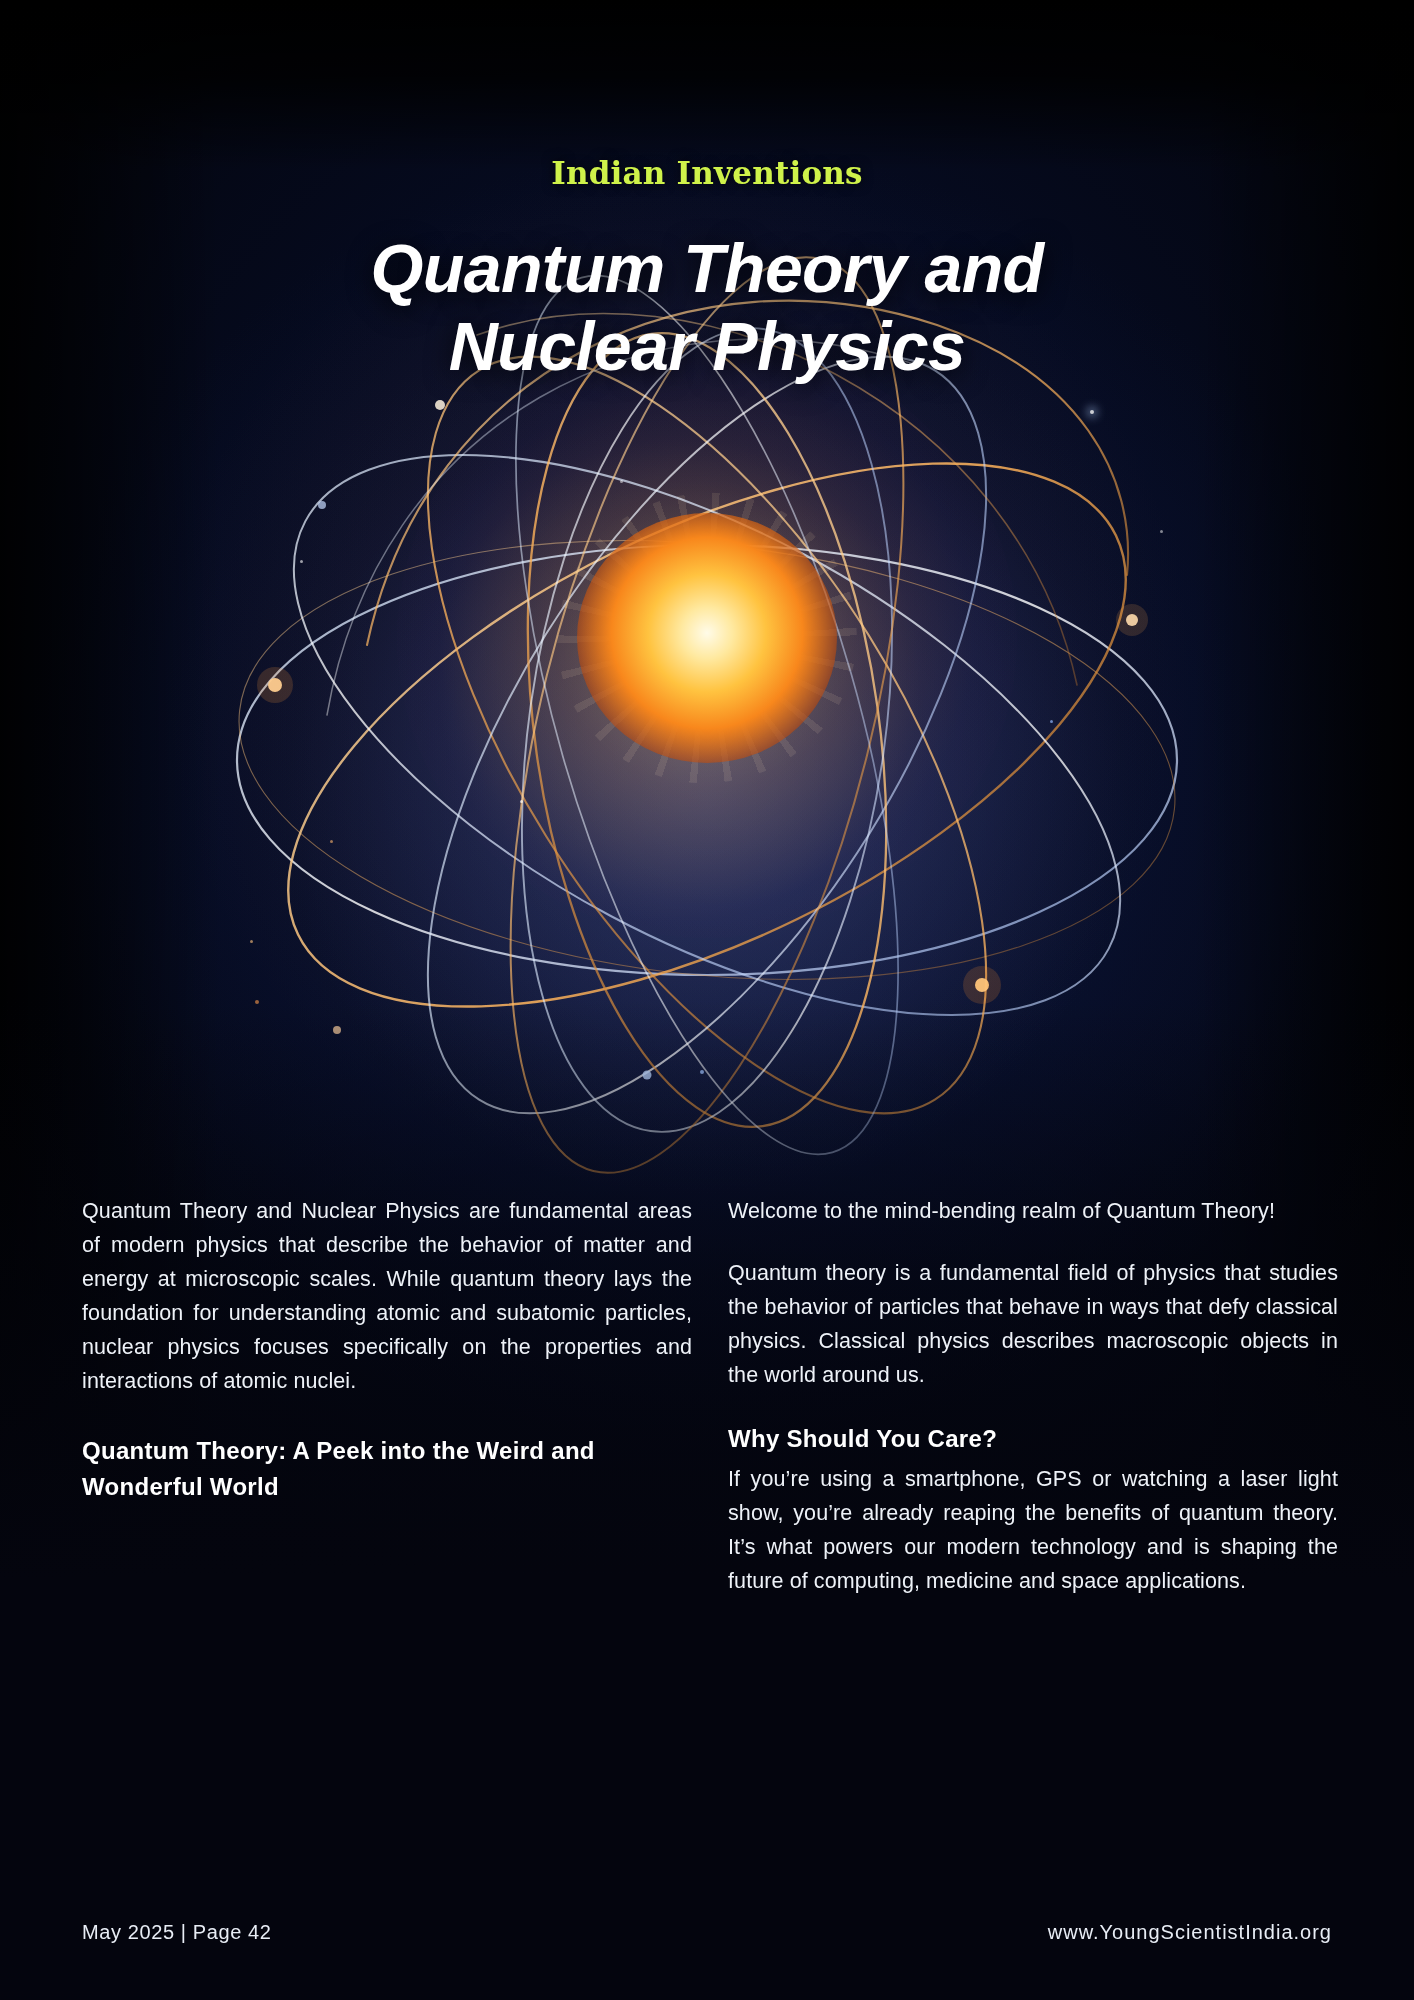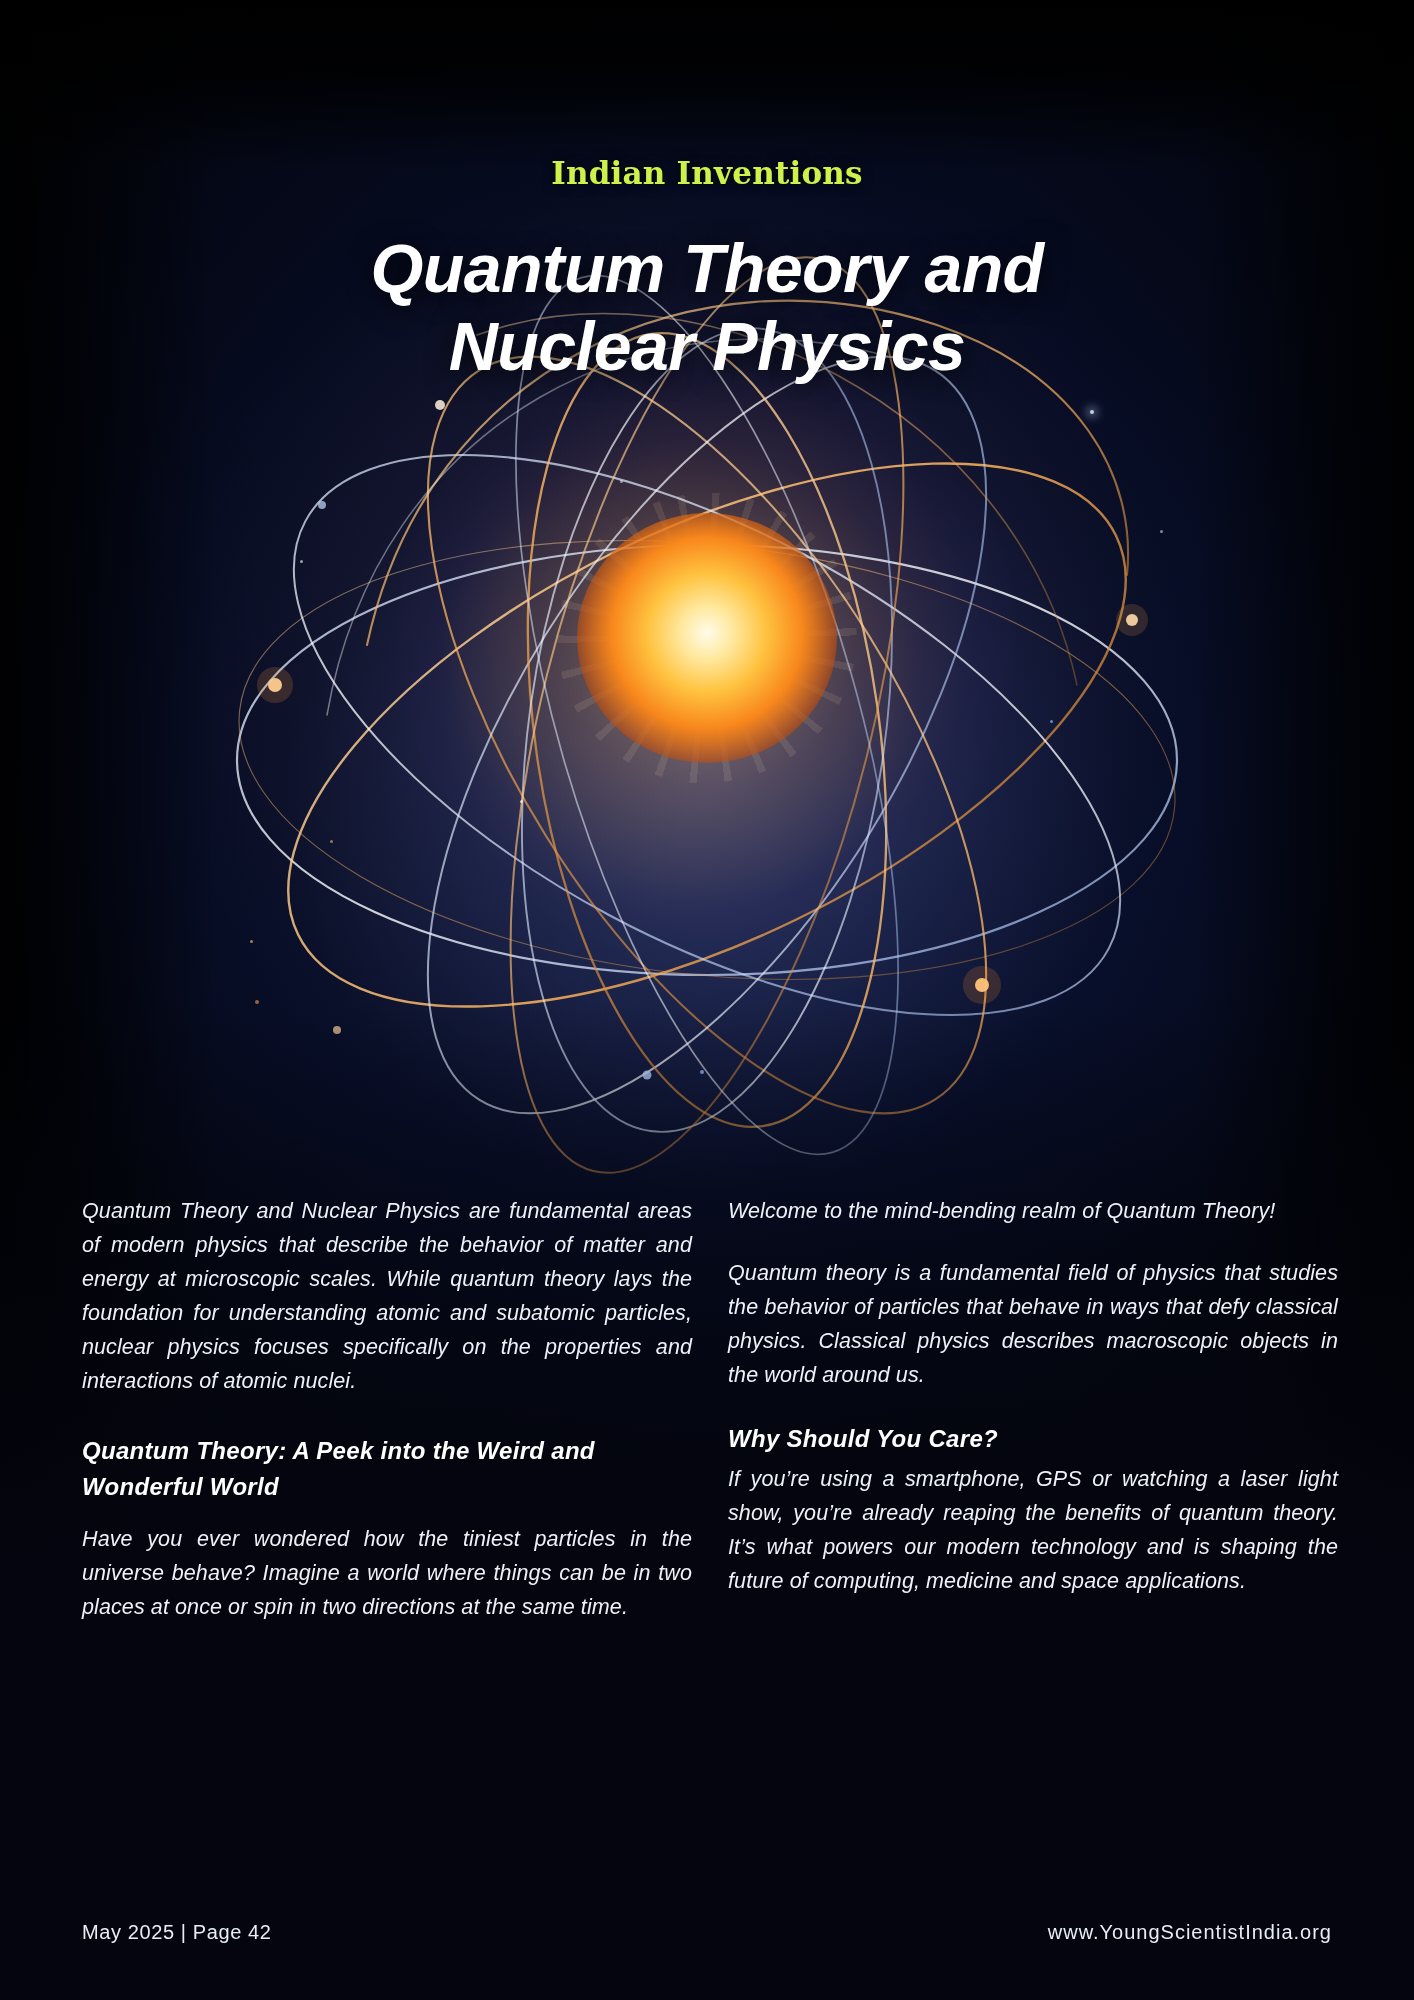--- a/index.html
+++ b/index.html
@@ -135,21 +135,20 @@
     font-style: italic;
   }
 
   .columns {
     position: absolute;
     left: 82px;
     right: 76px;
     top: 1195px;
     display: flex;
     gap: 36px;
-    font-style: italic;
   }
   .col {
     flex: 1 1 0;
   }
   p.body {
     margin: 0 0 28px 0;
     color: #eef2f8;
     font-size: 21.5px;
     line-height: 1.58;
     text-align: justify;
@@ -275,21 +274,20 @@
     <div class="title">
       <div>Quantum Theory and</div>
       <div>Nuclear Physics</div>
     </div>
 
     <div class="columns">
 
       <div class="col">
         <p class="body">Quantum Theory and Nuclear Physics are fundamental areas of modern physics that describe the behavior of matter and energy at microscopic scales. While quantum theory lays the foundation for understanding atomic and subatomic particles, nuclear physics focuses specifically on the properties and interactions of atomic nuclei.</p>
         <h2 class="sub">Quantum Theory: A Peek into the Weird and Wonderful World</h2>
-        <p class="body">Have you ever wondered how the tiniest particles in the universe behave? Imagine a world where things can be in two places at once or spin in two directions at the same time.</p>
       </div>
 
       <div class="col">
         <p class="body">Welcome to the mind-bending realm of Quantum Theory!</p>
         <p class="body">Quantum theory is a fundamental field of physics that studies the behavior of particles that behave in ways that defy classical physics. Classical physics describes macroscopic objects in the world around us.</p>
         <h2 class="sub tight">Why Should You Care?</h2>
         <p class="body">If you’re using a smartphone, GPS or watching a laser light show, you’re already reaping the benefits of quantum theory. It’s what powers our modern technology and is shaping the future of computing, medicine and space applications.</p>
       </div>
 
     </div>

